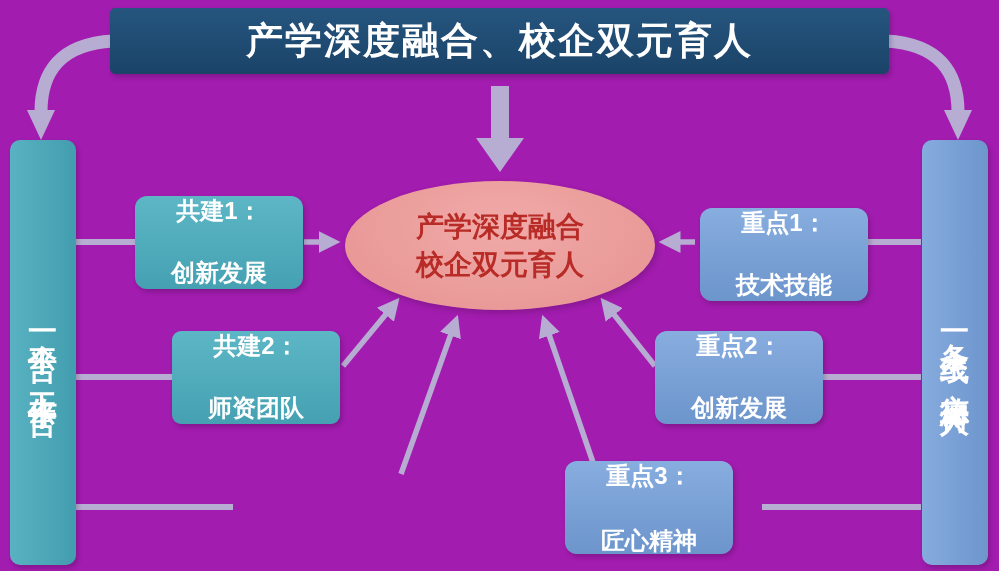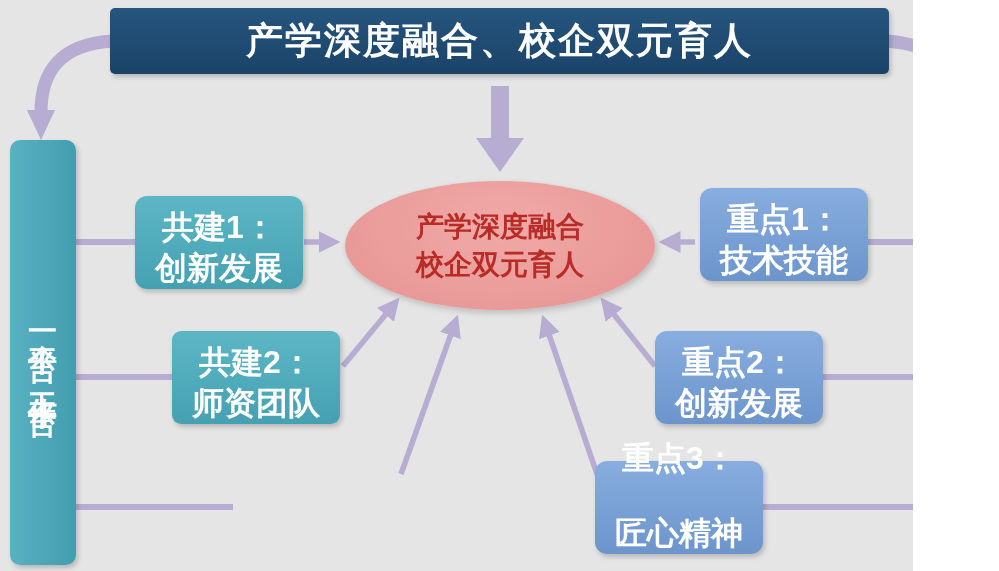--- a/index.html
+++ b/index.html
@@ -1,19 +1,19 @@
 <!DOCTYPE html>
 <html><head>
 <meta charset="utf-8">
 <style>
   html,body{margin:0;padding:0;background:#ffffff;}
   #stage{
     position:relative;
-    width:913px;height:571px;
-    background:#e5e5e5;
+    width:999px;height:571px;
+    background:#a21caf;
     font-family:"Liberation Sans","DejaVu Sans",sans-serif;
     overflow:hidden;
   }
   #arrow-layer{position:absolute;left:0;top:0;width:999px;height:571px;}
 
   .banner{
     position:absolute;left:110px;top:8px;width:779px;height:66px;
     background:linear-gradient(180deg,#25557e,#1b4368);
     border-radius:5px;
     display:flex;align-items:center;justify-content:center;
@@ -36,33 +36,33 @@
     position:absolute;left:345px;top:181px;width:310px;height:129px;
     border-radius:50%;
     background:radial-gradient(ellipse at 50% 35%,#f0aaa8,#e69391);
     display:flex;flex-direction:column;align-items:center;justify-content:center;
     color:#b82b27;font-size:28px;font-weight:bold;line-height:1.35;
     box-shadow:2px 3px 6px rgba(0,0,0,0.18);
   }
 
   .node{
     position:absolute;width:168px;height:93px;border-radius:12px;
-    display:flex;flex-direction:column;align-items:center;justify-content:flex-end;
-    color:#ffffff;font-weight:bold;font-size:32px;line-height:1.28;
+    display:flex;flex-direction:column;align-items:center;justify-content:space-between;
+    color:#ffffff;font-weight:bold;font-size:24px;line-height:1.28;
     box-shadow:2px 3px 5px rgba(0,0,0,0.2);
   }
   .node.teal{background:linear-gradient(180deg,#5cb6c5,#45a1b2);}
   .node.blue{background:linear-gradient(180deg,#88addf,#6c95cc);}
 
   .nL1{left:135px;top:196px;}
   .nL2{left:172px;top:331px;border-radius:9px;}
   .nL3{left:232px;top:461px;}
-  .nR1{left:700px;top:188px;}
+  .nR1{left:700px;top:208px;}
   .nR2{left:655px;top:331px;}
-  .nR3{left:595px;top:461px;gap:34px;}
+  .nR3{left:565px;top:461px;gap:34px;}
 </style>
 </head>
 <body>
 
 <div id="stage">
 
   <svg id="arrow-layer" viewBox="0 0 999 571" xmlns="http://www.w3.org/2000/svg">
     <defs>
       <marker id="ah" viewBox="0 0 10 10" refX="7.5" refY="5" markerWidth="4" markerHeight="4" orient="auto">
         <path d="M0,0 L10,5 L0,10 Z" fill="#B7ACD2"></path>

